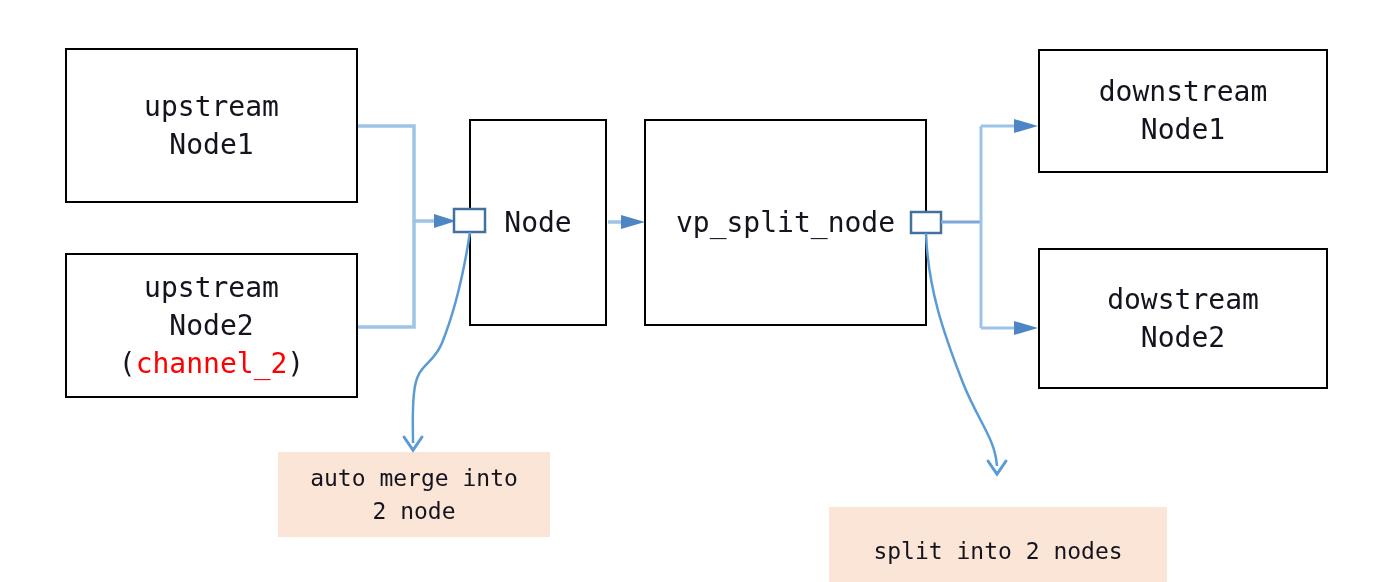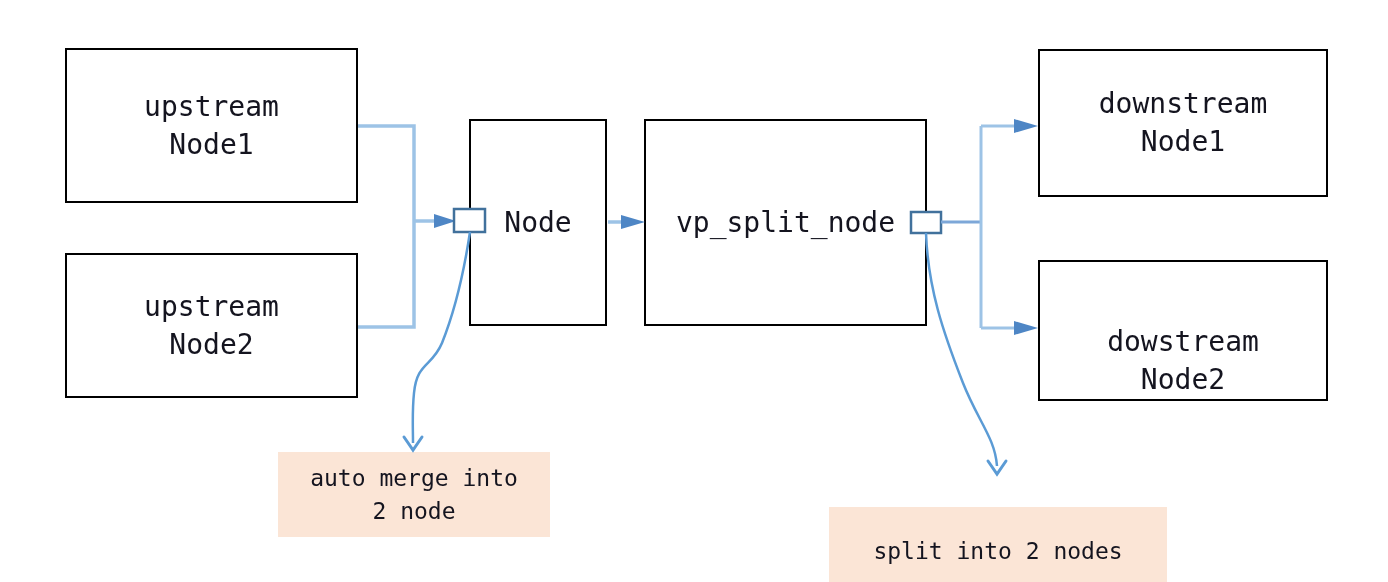--- a/index.html
+++ b/index.html
@@ -49,36 +49,37 @@
 <div class="canvas">
 
   <div class="box" style="left:65px;top:48px;width:293px;height:155px;">
     <div class="ln">upstream</div>
     <div class="ln">Node1</div>
   </div>
 
   <div class="box" style="left:65px;top:253px;width:293px;height:145px;">
     <div class="ln">upstream</div>
     <div class="ln">Node2</div>
+    <div class="ln"><span>(</span><span class="red">channel_2</span><span>)</span></div>
   </div>
 
   <div class="box" style="left:469px;top:119px;width:138px;height:207px;">
     <div class="ln">Node</div>
   </div>
 
   <div class="box" style="left:644px;top:119px;width:283px;height:207px;">
     <div class="ln">vp_split_node</div>
   </div>
 
-  <div class="box" style="left:1038px;top:49px;width:290px;height:148px;">
+  <div class="box" style="left:1038px;top:49px;width:290px;height:124px;">
     <div class="ln">downstream</div>
     <div class="ln">Node1</div>
   </div>
 
-  <div class="box" style="left:1038px;top:260px;width:290px;height:141px;justify-content:flex-end;">
+  <div class="box" style="left:1038px;top:248px;width:290px;height:141px;">
     <div class="ln">dowstream</div>
     <div class="ln">Node2</div>
   </div>
 
   <div class="callout" style="left:278px;top:452px;width:272px;height:85px;">
     <div class="ln">auto merge into</div>
     <div class="ln">2 node</div>
   </div>
 
   <div class="callout" style="left:829px;top:479px;width:338px;height:89px;margin-top:28px;">

